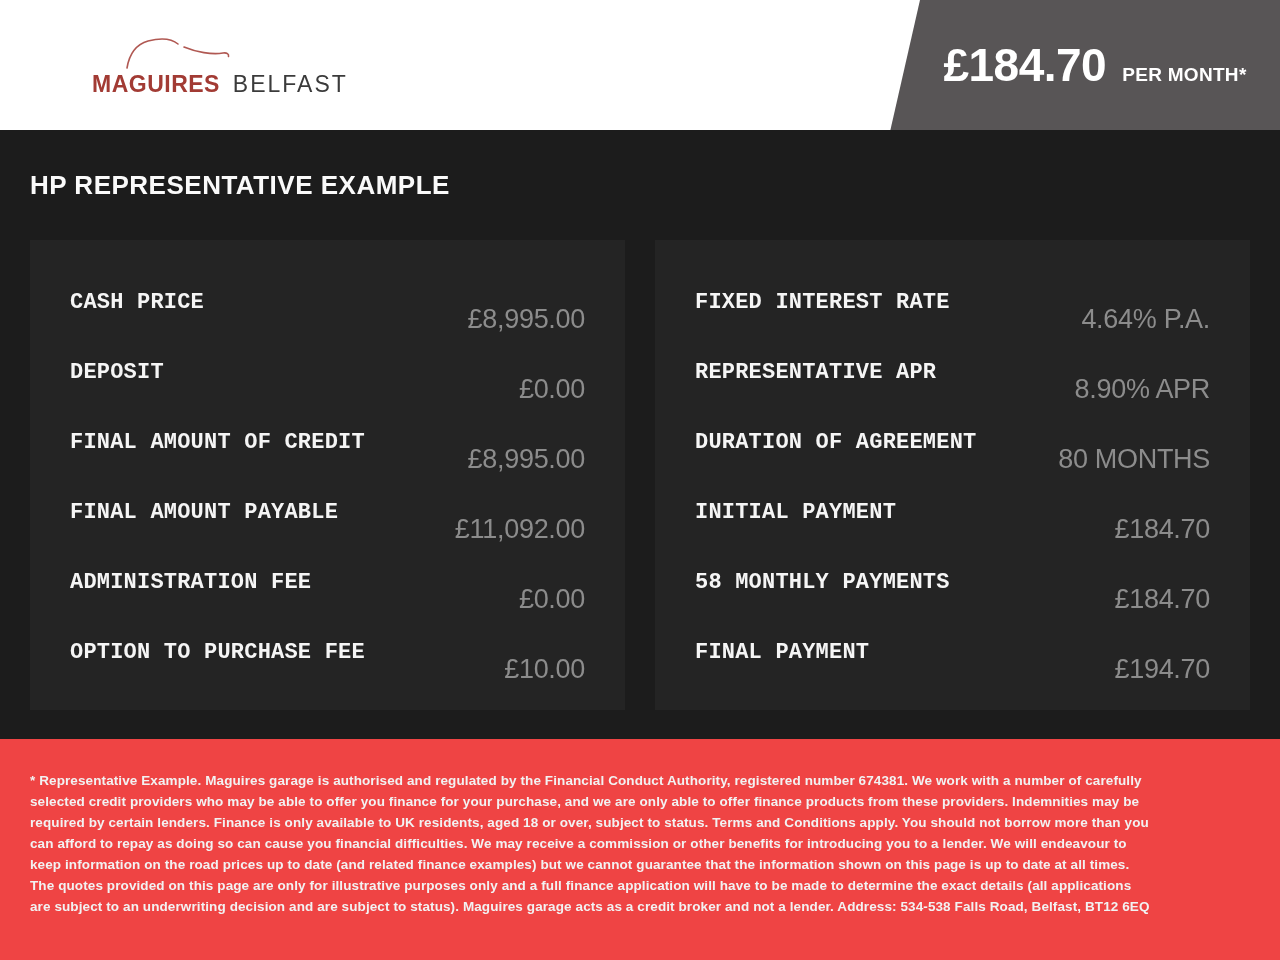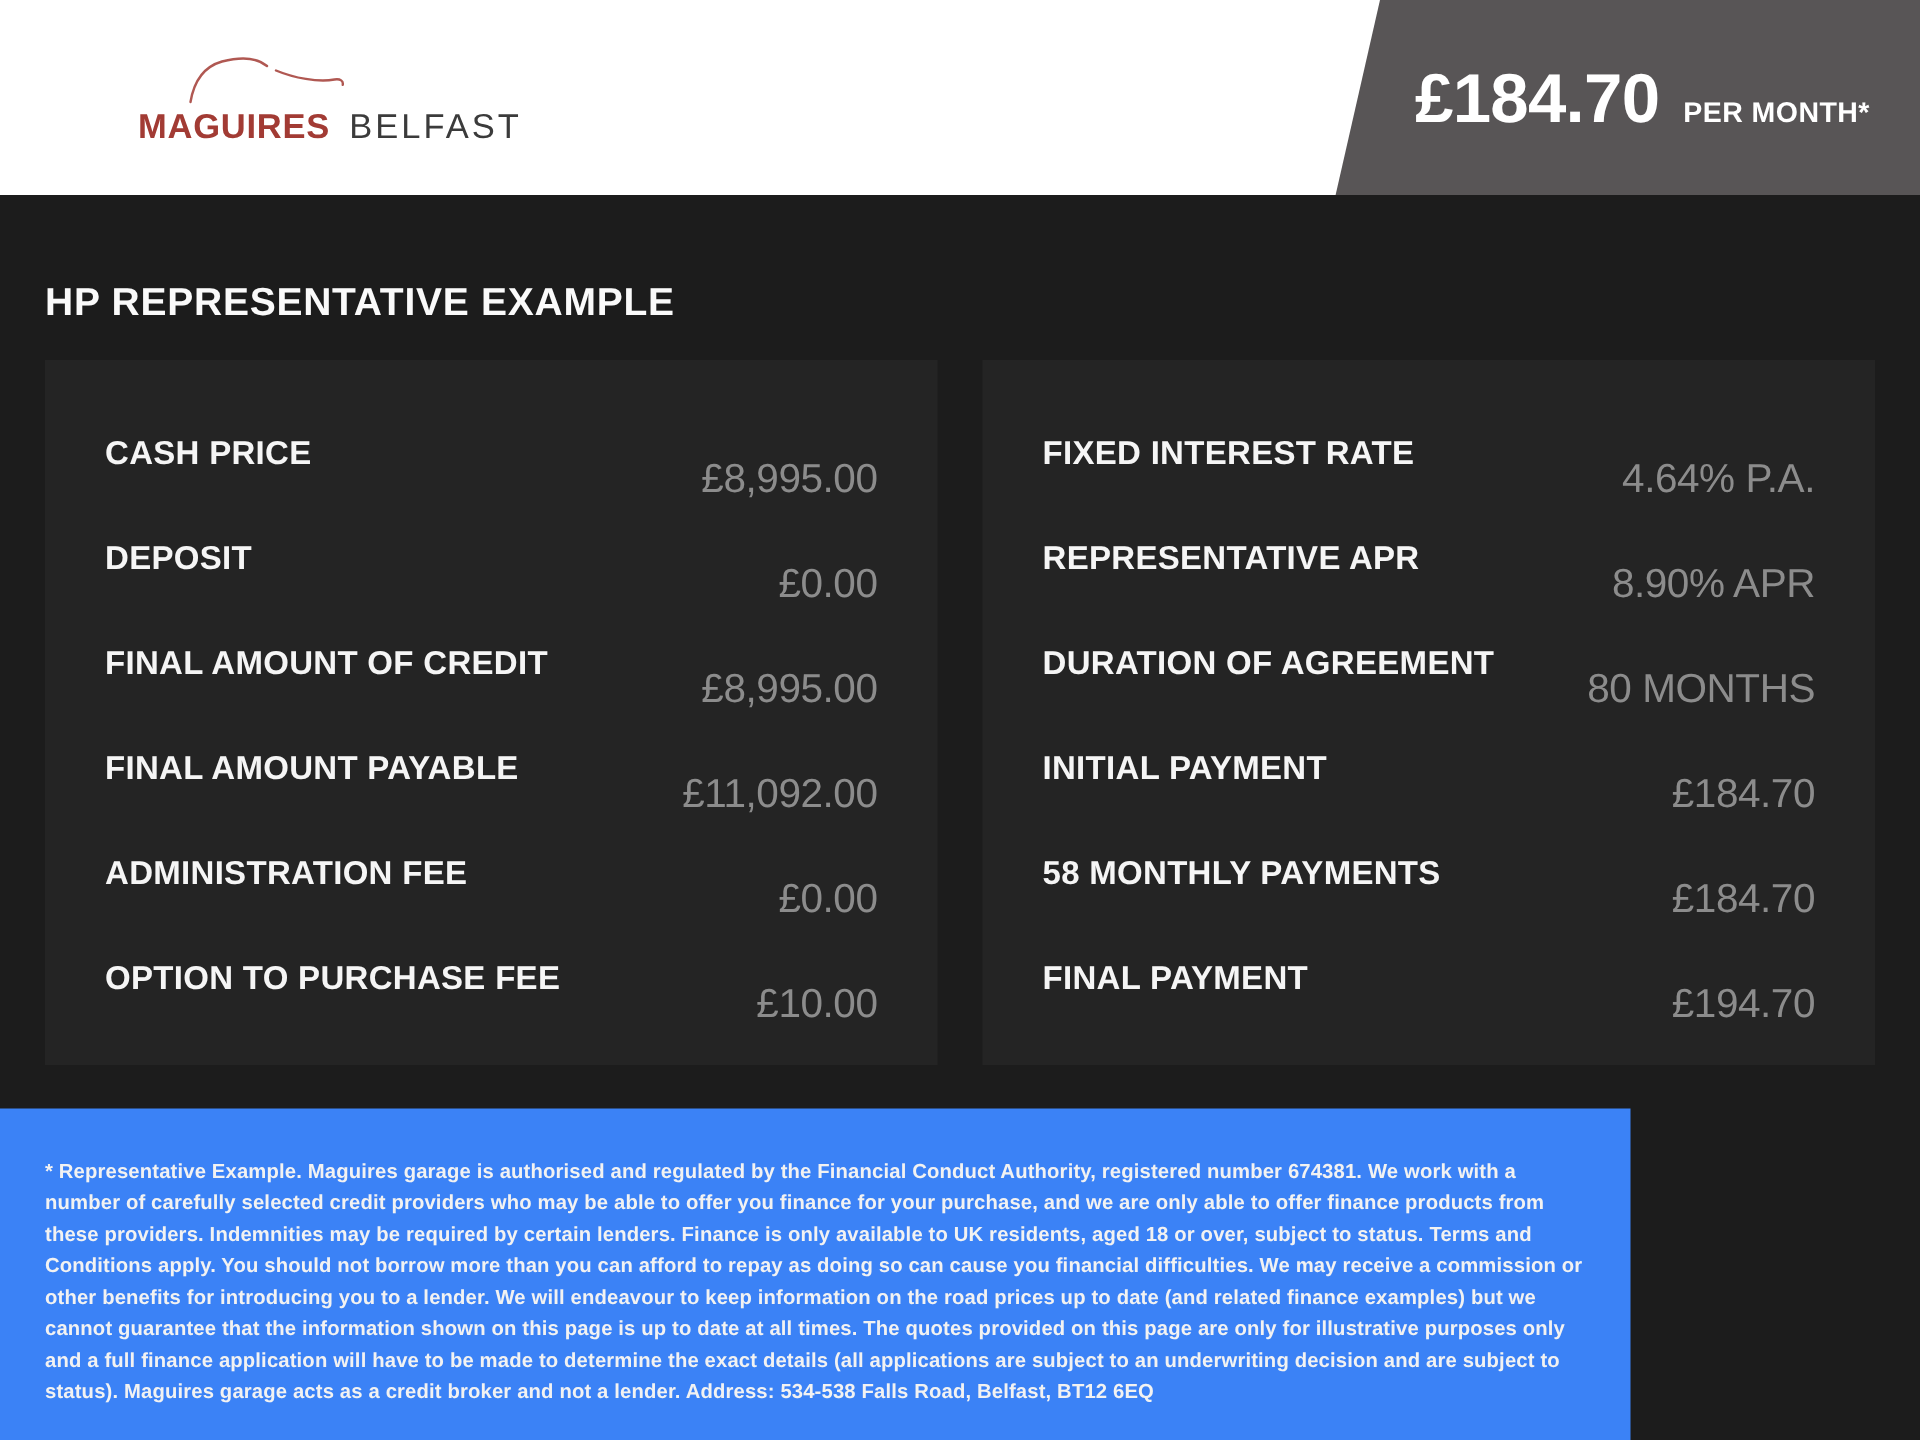--- a/index.html
+++ b/index.html
@@ -52,21 +52,21 @@
   }
 
   
   .main {
     position: relative;
     width: 1280px; height: 609px;
     background: #1c1c1c;
   }
   .page-title {
     position: absolute;
-    left: 30px; top: 56px;
+    left: 30px; top: 40px;
     color: #fafafa;
     font-size: 26px; font-weight: 700; letter-spacing: 0.5px;
   }
   .panels {
     position: absolute;
     left: 30px; top: 110px;
     width: 1220px;
     display: flex; gap: 30px;
   }
   .panel {
@@ -79,35 +79,36 @@
     height: 70px;
     display: flex;
     align-items: center;
     justify-content: space-between;
   }
   .finance-label {
     color: #f5f5f5;
     font-size: 22px; font-weight: 700;
     letter-spacing: 0.2px;
     white-space: nowrap;
+    font-family: Liberation Mono, monospace;
   }
   .finance-value {
     color: #8c8c8c;
     font-size: 27px; font-weight: 400;
     letter-spacing: -0.3px;
     white-space: nowrap;
     margin-top: 34px;
   }
 
   
   .disclaimer-section {
     position: absolute;
     left: 0; top: 739px;
-    width: 1087px; height: 221px;
-    background: #3b82f6;
+    width: 1280px; height: 221px;
+    background: #ef4444;
     padding: 31px 30px 0 30px;
   }
   .disclaimer-text {
     max-width: 1125px;
     color: #f2f2f2;
     font-size: 13.5px;
     font-weight: 700;
     line-height: 21px;
     letter-spacing: 0.1px;
   }

